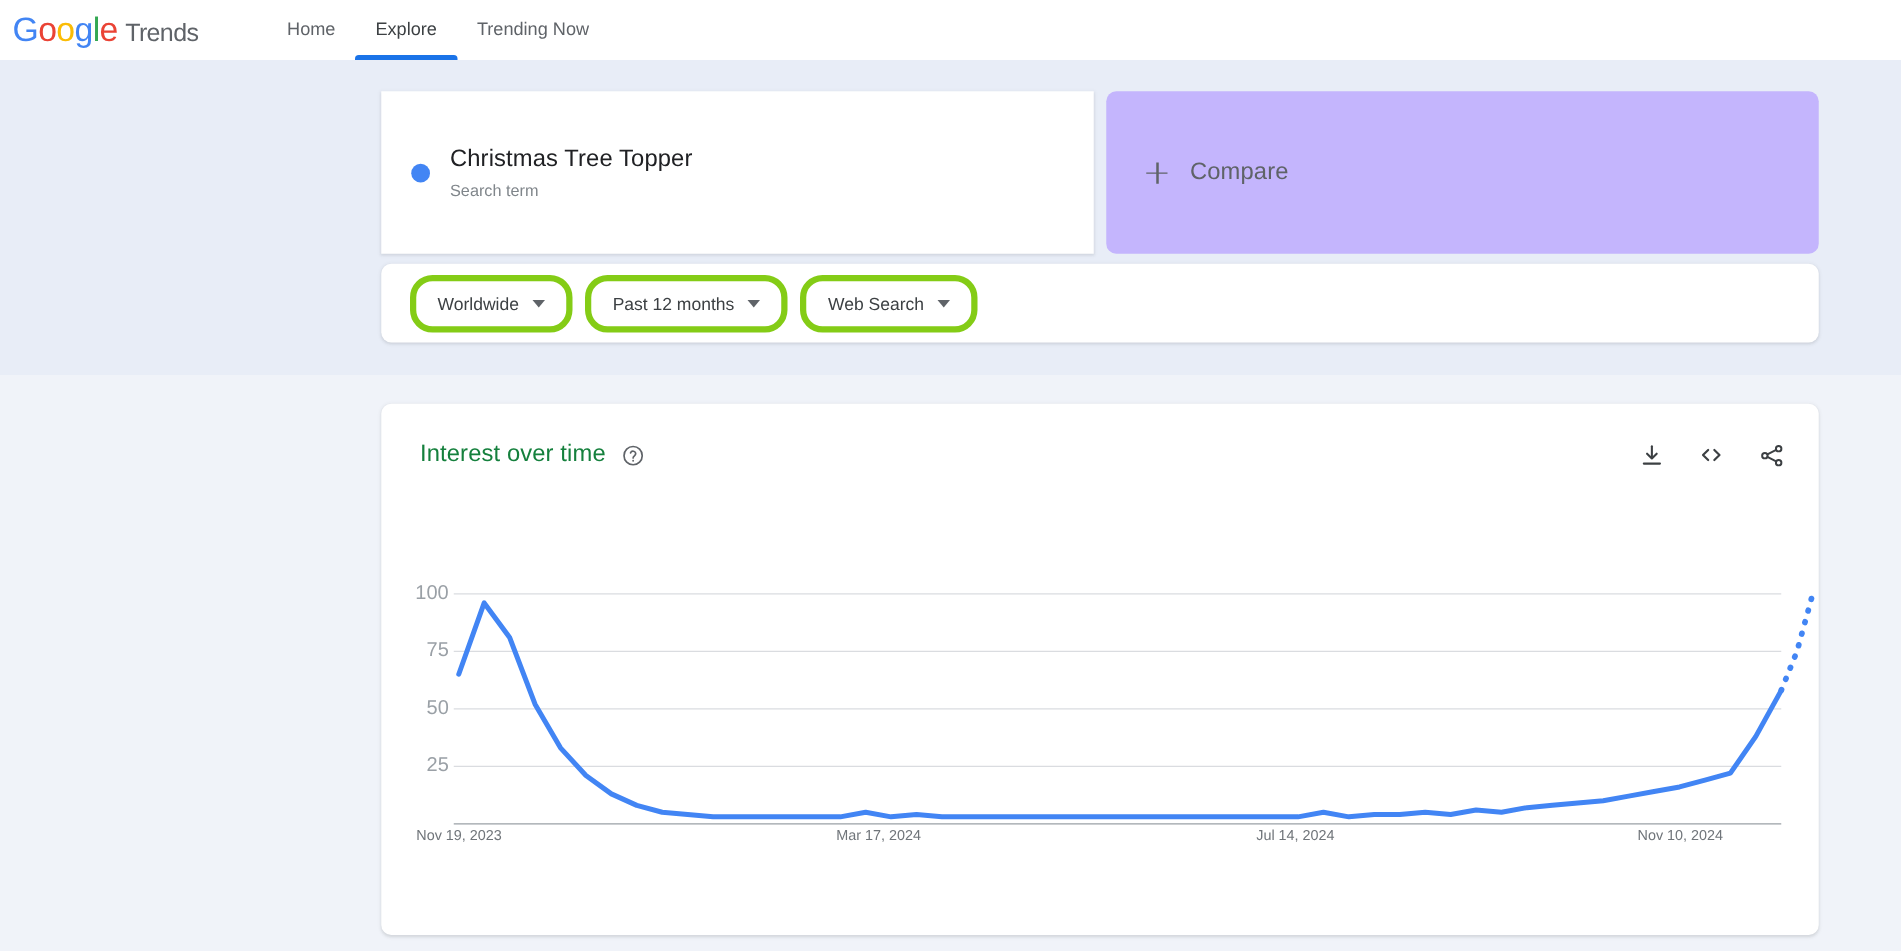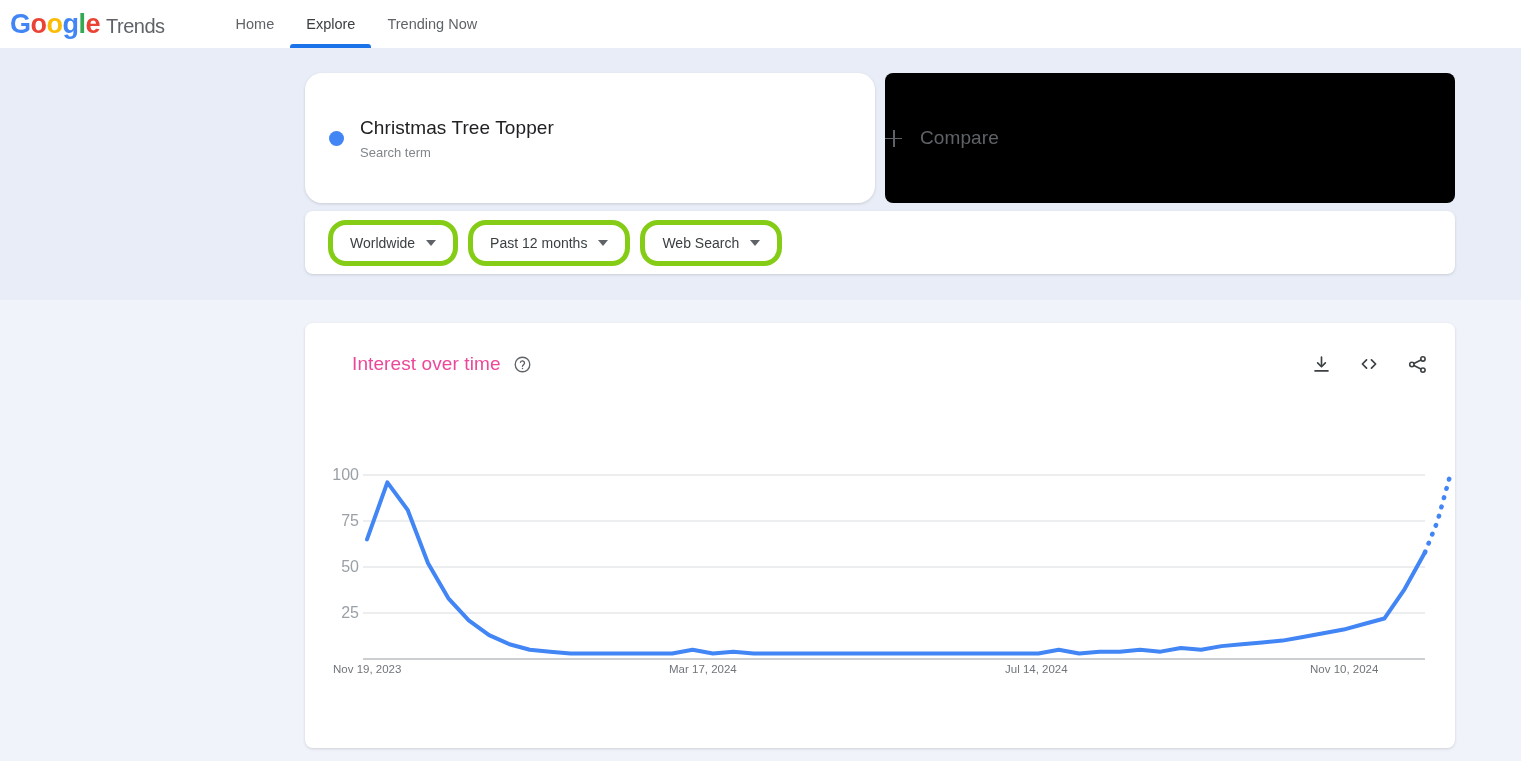--- a/index.html
+++ b/index.html
@@ -25,21 +25,21 @@
     z-index: 5;
   }
   .brand {
     display: flex;
     align-items: baseline;
     margin-left: 10px;
     font-size: 27px;
     letter-spacing: -0.5px;
     user-select: none;
   }
-  .brand .g-logo { font-size: 27px; font-weight: 700; }
+  .brand .g-logo { font-size: 27px; font-weight: 400; }
   .brand .g-logo span { display: inline-block; }
   .c-blue { color: #4285F4; }
   .c-red { color: #EA4335; }
   .c-yellow { color: #FBBC05; }
   .c-green { color: #34A853; }
   .brand .trends-word {
     color: #5f6368;
     font-size: 20px;
     margin-left: 6px;
     font-weight: 400;
@@ -97,21 +97,21 @@
     top: 73px;
     left: 305px;
     width: 1150px;
     height: 130px;
     display: flex;
     gap: 10px;
   }
   .term-card {
     width: 570px;
     background: #ffffff;
-    border-radius: 17px;
+    border-radius: 0;
     display: flex;
     align-items: center;
     padding-left: 24px;
     box-sizing: border-box;
     box-shadow: 0 1px 2px rgba(60,64,67,0.10), 0 1px 3px 1px rgba(60,64,67,0.05);
   }
   .term-dot {
     width: 15px;
     height: 15px;
     border-radius: 50%;
@@ -128,24 +128,25 @@
     letter-spacing: 0.1px;
   }
   .term-sub {
     font-size: 13px;
     color: #80868b;
     line-height: 17px;
   }
 
   .compare-card {
     flex: 1;
-    background: #000000;
+    background: #c4b5fd;
     border-radius: 8px;
     display: flex;
     align-items: center;
+    padding-left: 32px;
     box-sizing: border-box;
     cursor: pointer;
     text-align: right;
   }
   .plus-icon {
     position: relative;
     width: 17px;
     height: 17px;
     margin-right: 18px;
     flex: 0 0 auto;
@@ -214,23 +215,22 @@
   .chart-head {
     position: absolute;
     top: 30px;
     left: 31px;
     right: 24px;
     display: flex;
     align-items: center;
   }
   .chart-title {
     font-size: 19px;
-    color: #ec4899;
+    color: #15803d;
     letter-spacing: 0.1px;
-    margin-left: 16px;
   }
   .help-icon {
     margin-left: 12px;
     width: 19px; height: 19px;
     display: inline-flex;
     align-items: center;
     justify-content: center;
     cursor: pointer;
   }
   .head-actions {

